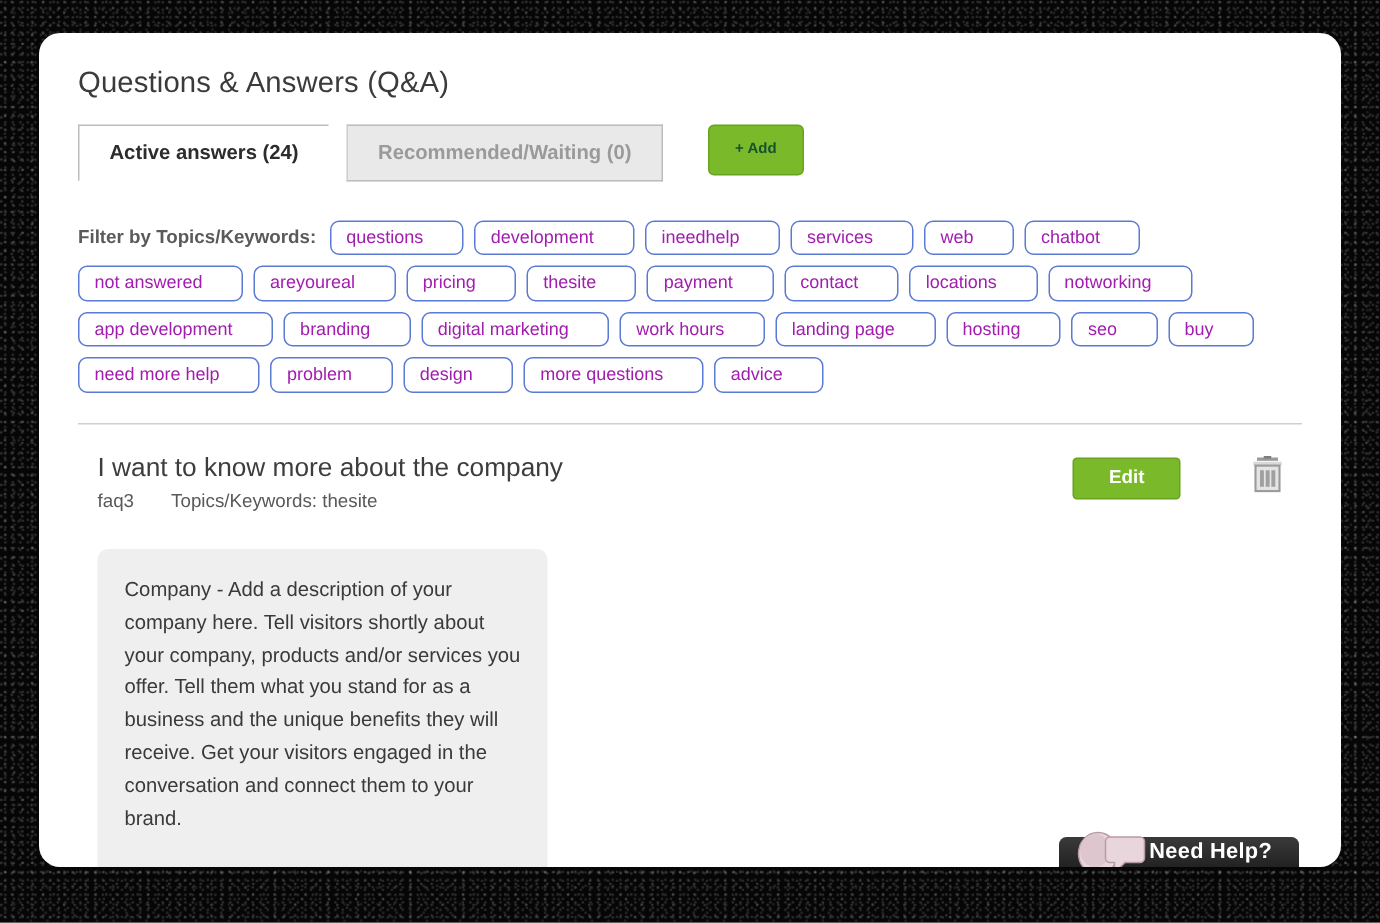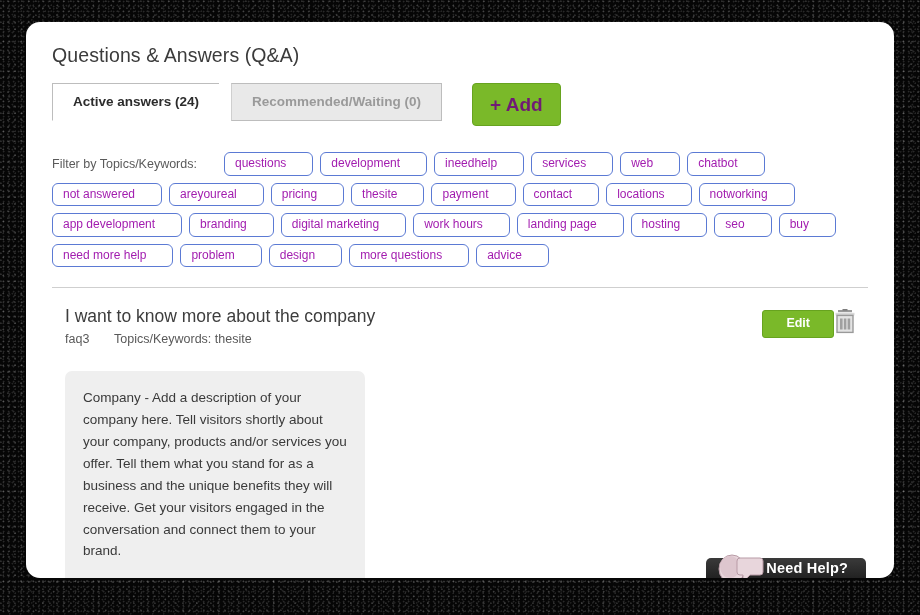--- a/index.html
+++ b/index.html
@@ -86,44 +86,45 @@
   .tab.inactive {
     background: #e9e9e9;
     color: #9a9a9a;
     border-left: 1px solid #cfcfcf;
   }
 
   .add-btn {
     margin-left: 18px;
     background: #7ab929;
     border: 1px solid #67a31f;
-    color: #701a75;
-    font-size: 19px;
+    color: #14532d;
+    font-size: 10px;
     font-weight: bold;
     padding: 11px 17px;
     border-radius: 4px;
     line-height: 1;
     cursor: pointer;
   }
 
   
   .filter-zone {
     display: flex;
     flex-wrap: wrap;
     align-items: center;
     gap: 7px 7px;
     margin-bottom: 18px;
     max-width: 790px;
   }
 
   .filter-label {
     font-size: 12.5px;
     color: #5a5a5a;
-    margin-right: 20px;
+    margin-right: 2px;
     white-space: nowrap;
+    font-weight: bold;
   }
 
   .tag {
     font-size: 12px;
     color: #a21caf;
     border: 1px solid #5b7ad4;
     border-radius: 6px;
     padding: 4px 26px 5px 10px;
     background: #ffffff;
     line-height: 1.05;
@@ -159,20 +160,21 @@
     color: #595959;
     padding-left: 13px;
     margin-top: 5px;
   }
 
   .q-meta .sep { display: inline-block; width: 18px; }
 
   .q-actions {
     display: flex;
     align-items: center;
+    gap: 47px;
     padding-right: 12px;
     padding-top: 3px;
   }
 
   .edit-btn {
     background: #7ab929;
     border: 1px solid #67a31f;
     color: #ffffff;
     font-size: 12.5px;
     font-weight: bold;

